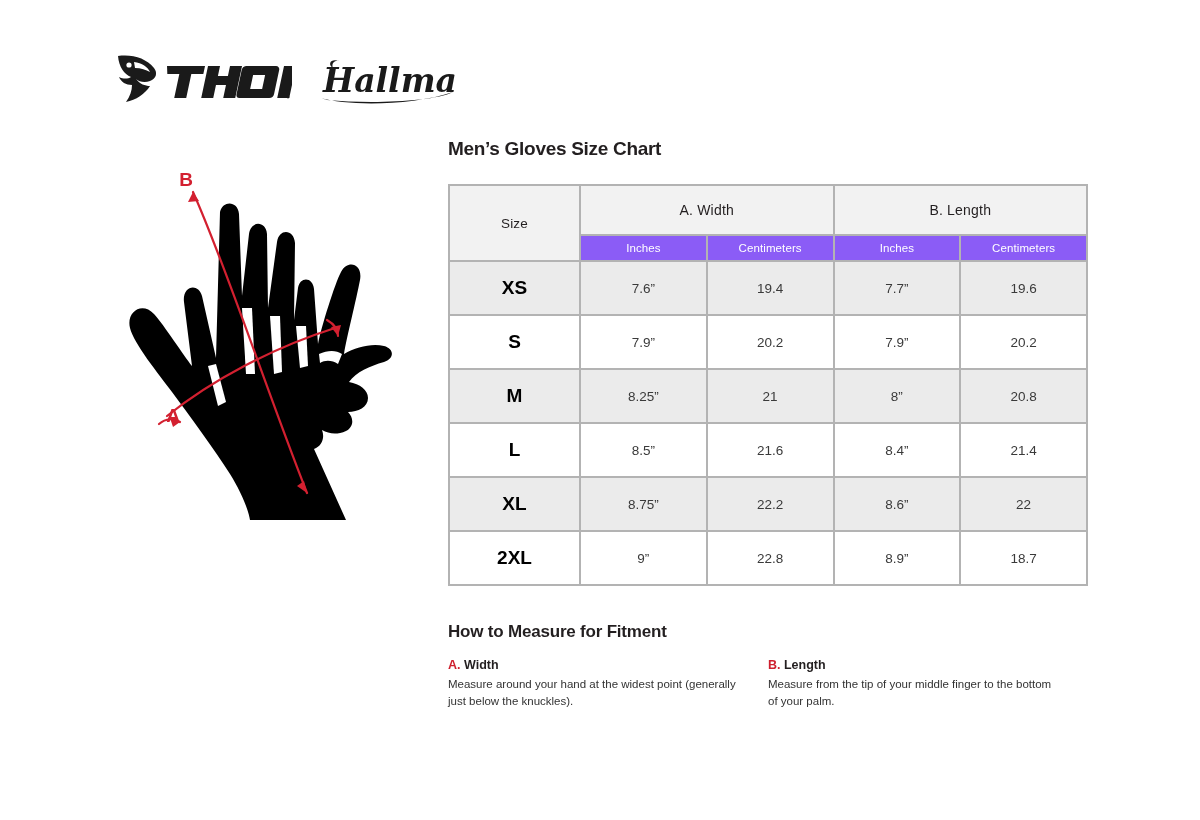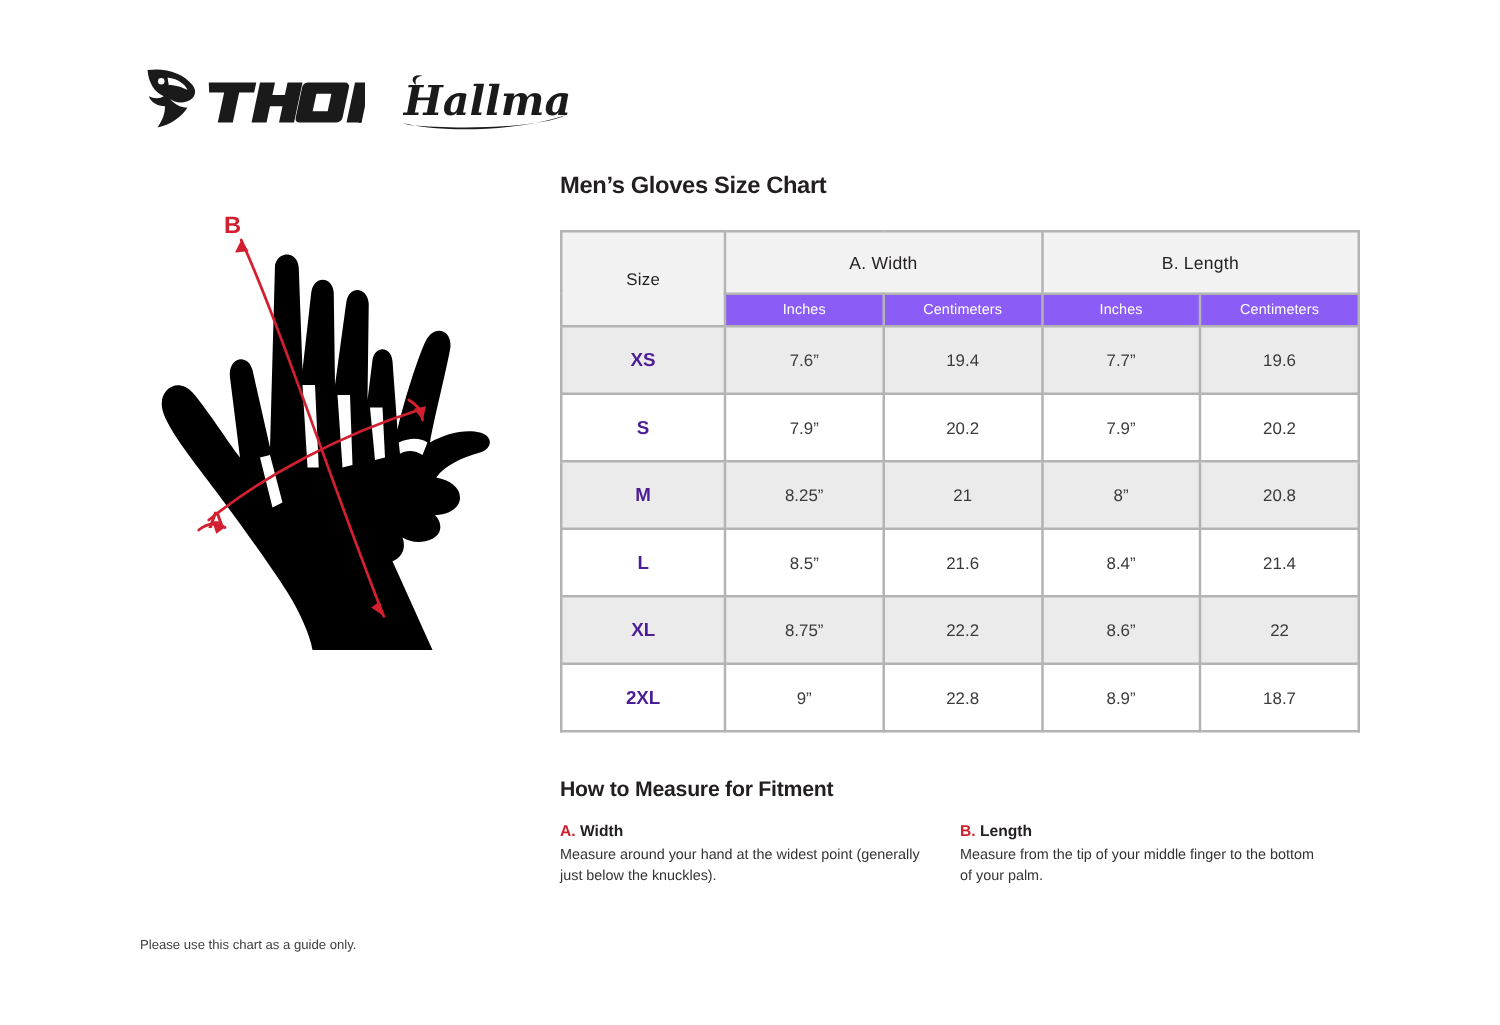--- a/index.html
+++ b/index.html
@@ -102,22 +102,22 @@
     border-bottom: 2px solid #b3b3b3;
     letter-spacing: 0.1px;
   }
   tbody td {
     height: 50px;
     font-size: 13.5px;
     color: #3a3a3a;
   }
   tbody td.size-cell {
     font-weight: bold;
-    color: #4c1d95;
-    font-size: 15px;
+    color: #000000;
+    font-size: 19px;
   }
   tbody tr.shaded td {
     background: #ebebeb;
   }
   tbody tr.plain td {
     background: #ffffff;
   }
 
   
   h2#measure-title {
@@ -367,14 +367,13 @@
         <span>Length</span>
       </div>
       <div class="measure-body">Measure from the tip of your middle finger to the bottom of your palm.</div>
     </div>
   </div>
 
 
 </div>
 
 <div id="footer">
-  <div>Please use this chart as a guide only.</div>
 </div>
 
 </body></html>

